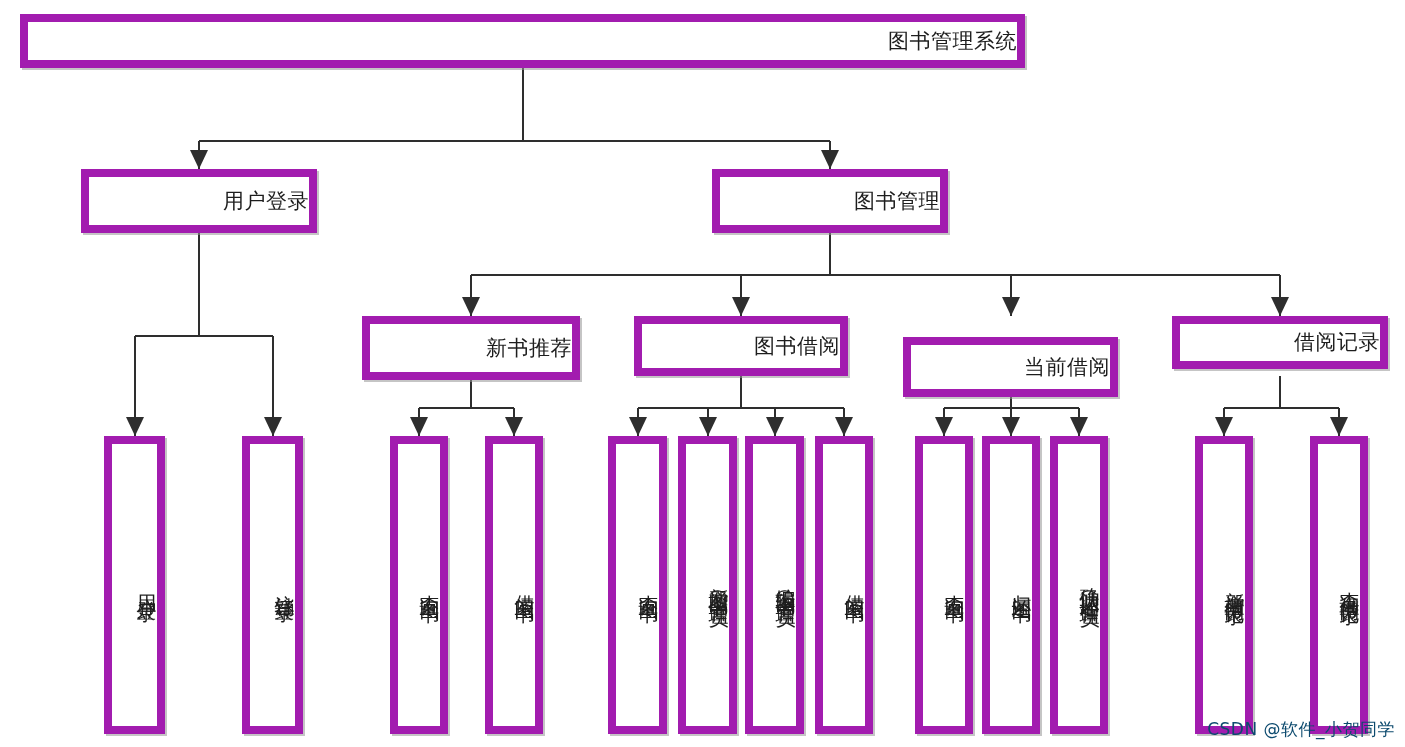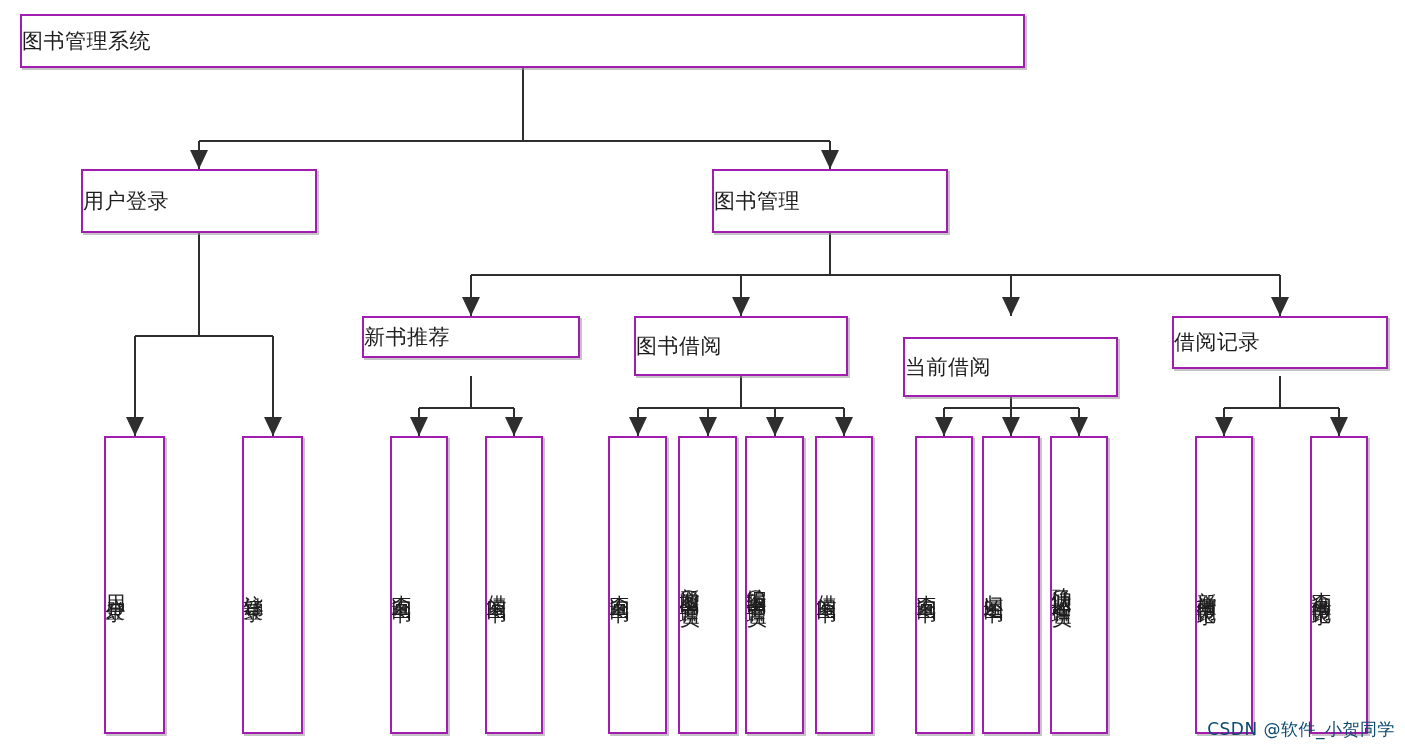--- a/index.html
+++ b/index.html
@@ -24,25 +24,25 @@
     left: 0;
     top: 0;
     width: 1405px;
     height: 747px;
     display: block;
   }
   .node-box {
     position: absolute;
     box-sizing: border-box;
     background: #ffffff;
-    border: 2px solid #a21caf;
+    border: 8px solid #a21caf;
     box-shadow: 2px 2px 0 0 rgba(150,150,150,0.55);
     display: flex;
     align-items: center;
-    justify-content: flex-start;
+    justify-content: flex-end;
     overflow: hidden;
   }
   .node-label {
     color: #1d1d1d;
     font-size: 21px;
     line-height: 1.18;
     letter-spacing: 0.5px;
     white-space: nowrap;
     text-align: center;
   }
@@ -129,21 +129,21 @@
   <div id="node-layer">
       <div class="node-box" style="left: 20px; top: 14px; width: 1005px; height: 54px;">
         <span class="node-label">图书管理系统</span>
       </div>
       <div class="node-box" style="left: 81px; top: 169px; width: 236px; height: 64px;">
         <span class="node-label">用户登录</span>
       </div>
       <div class="node-box" style="left: 712px; top: 169px; width: 236px; height: 64px;">
         <span class="node-label">图书管理</span>
       </div>
-      <div class="node-box" style="left: 362px; top: 316px; width: 218px; height: 42px;">
+      <div class="node-box" style="left: 362px; top: 316px; width: 218px; height: 64px;">
         <span class="node-label">新书推荐</span>
       </div>
       <div class="node-box" style="left: 634px; top: 316px; width: 214px; height: 60px;">
         <span class="node-label">图书借阅</span>
       </div>
       <div class="node-box" style="left: 903px; top: 316px; width: 215px; height: 60px; margin-top: 21px;">
         <span class="node-label">当前借阅</span>
       </div>
       <div class="node-box" style="left: 1172px; top: 316px; width: 216px; height: 53px;">
         <span class="node-label">借阅记录</span>

